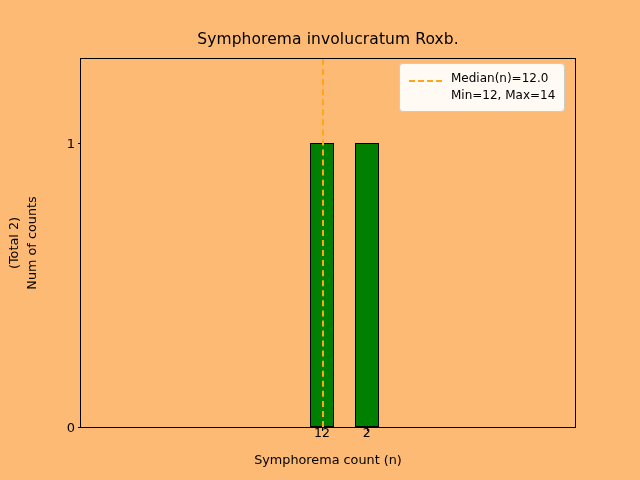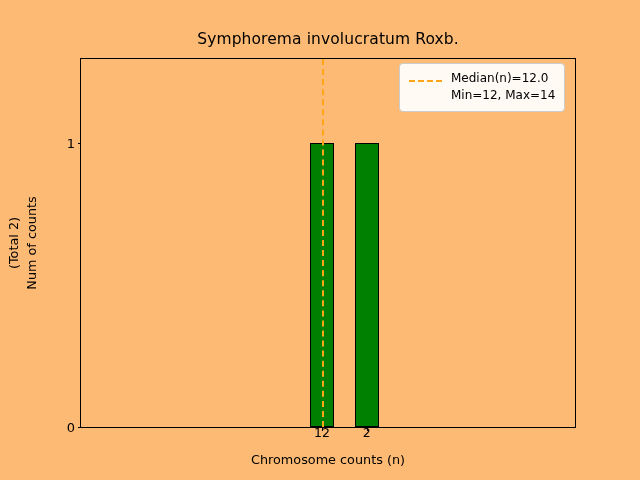--- a/index.html
+++ b/index.html
@@ -132,15 +132,15 @@
           </span>
         <span id="legend-text">
           <span class="lt1">Median(n)=12.0</span><br>
           <span class="lt2">Min=12, Max=14</span>
         </span>
       </div>
     </div>
 
   </div>
 
-  <div id="xlabel">Chromosome counts (n)</div>
+  <div id="xlabel">Symphorema count (n)</div>
 
 </div>
 
 </body></html>

